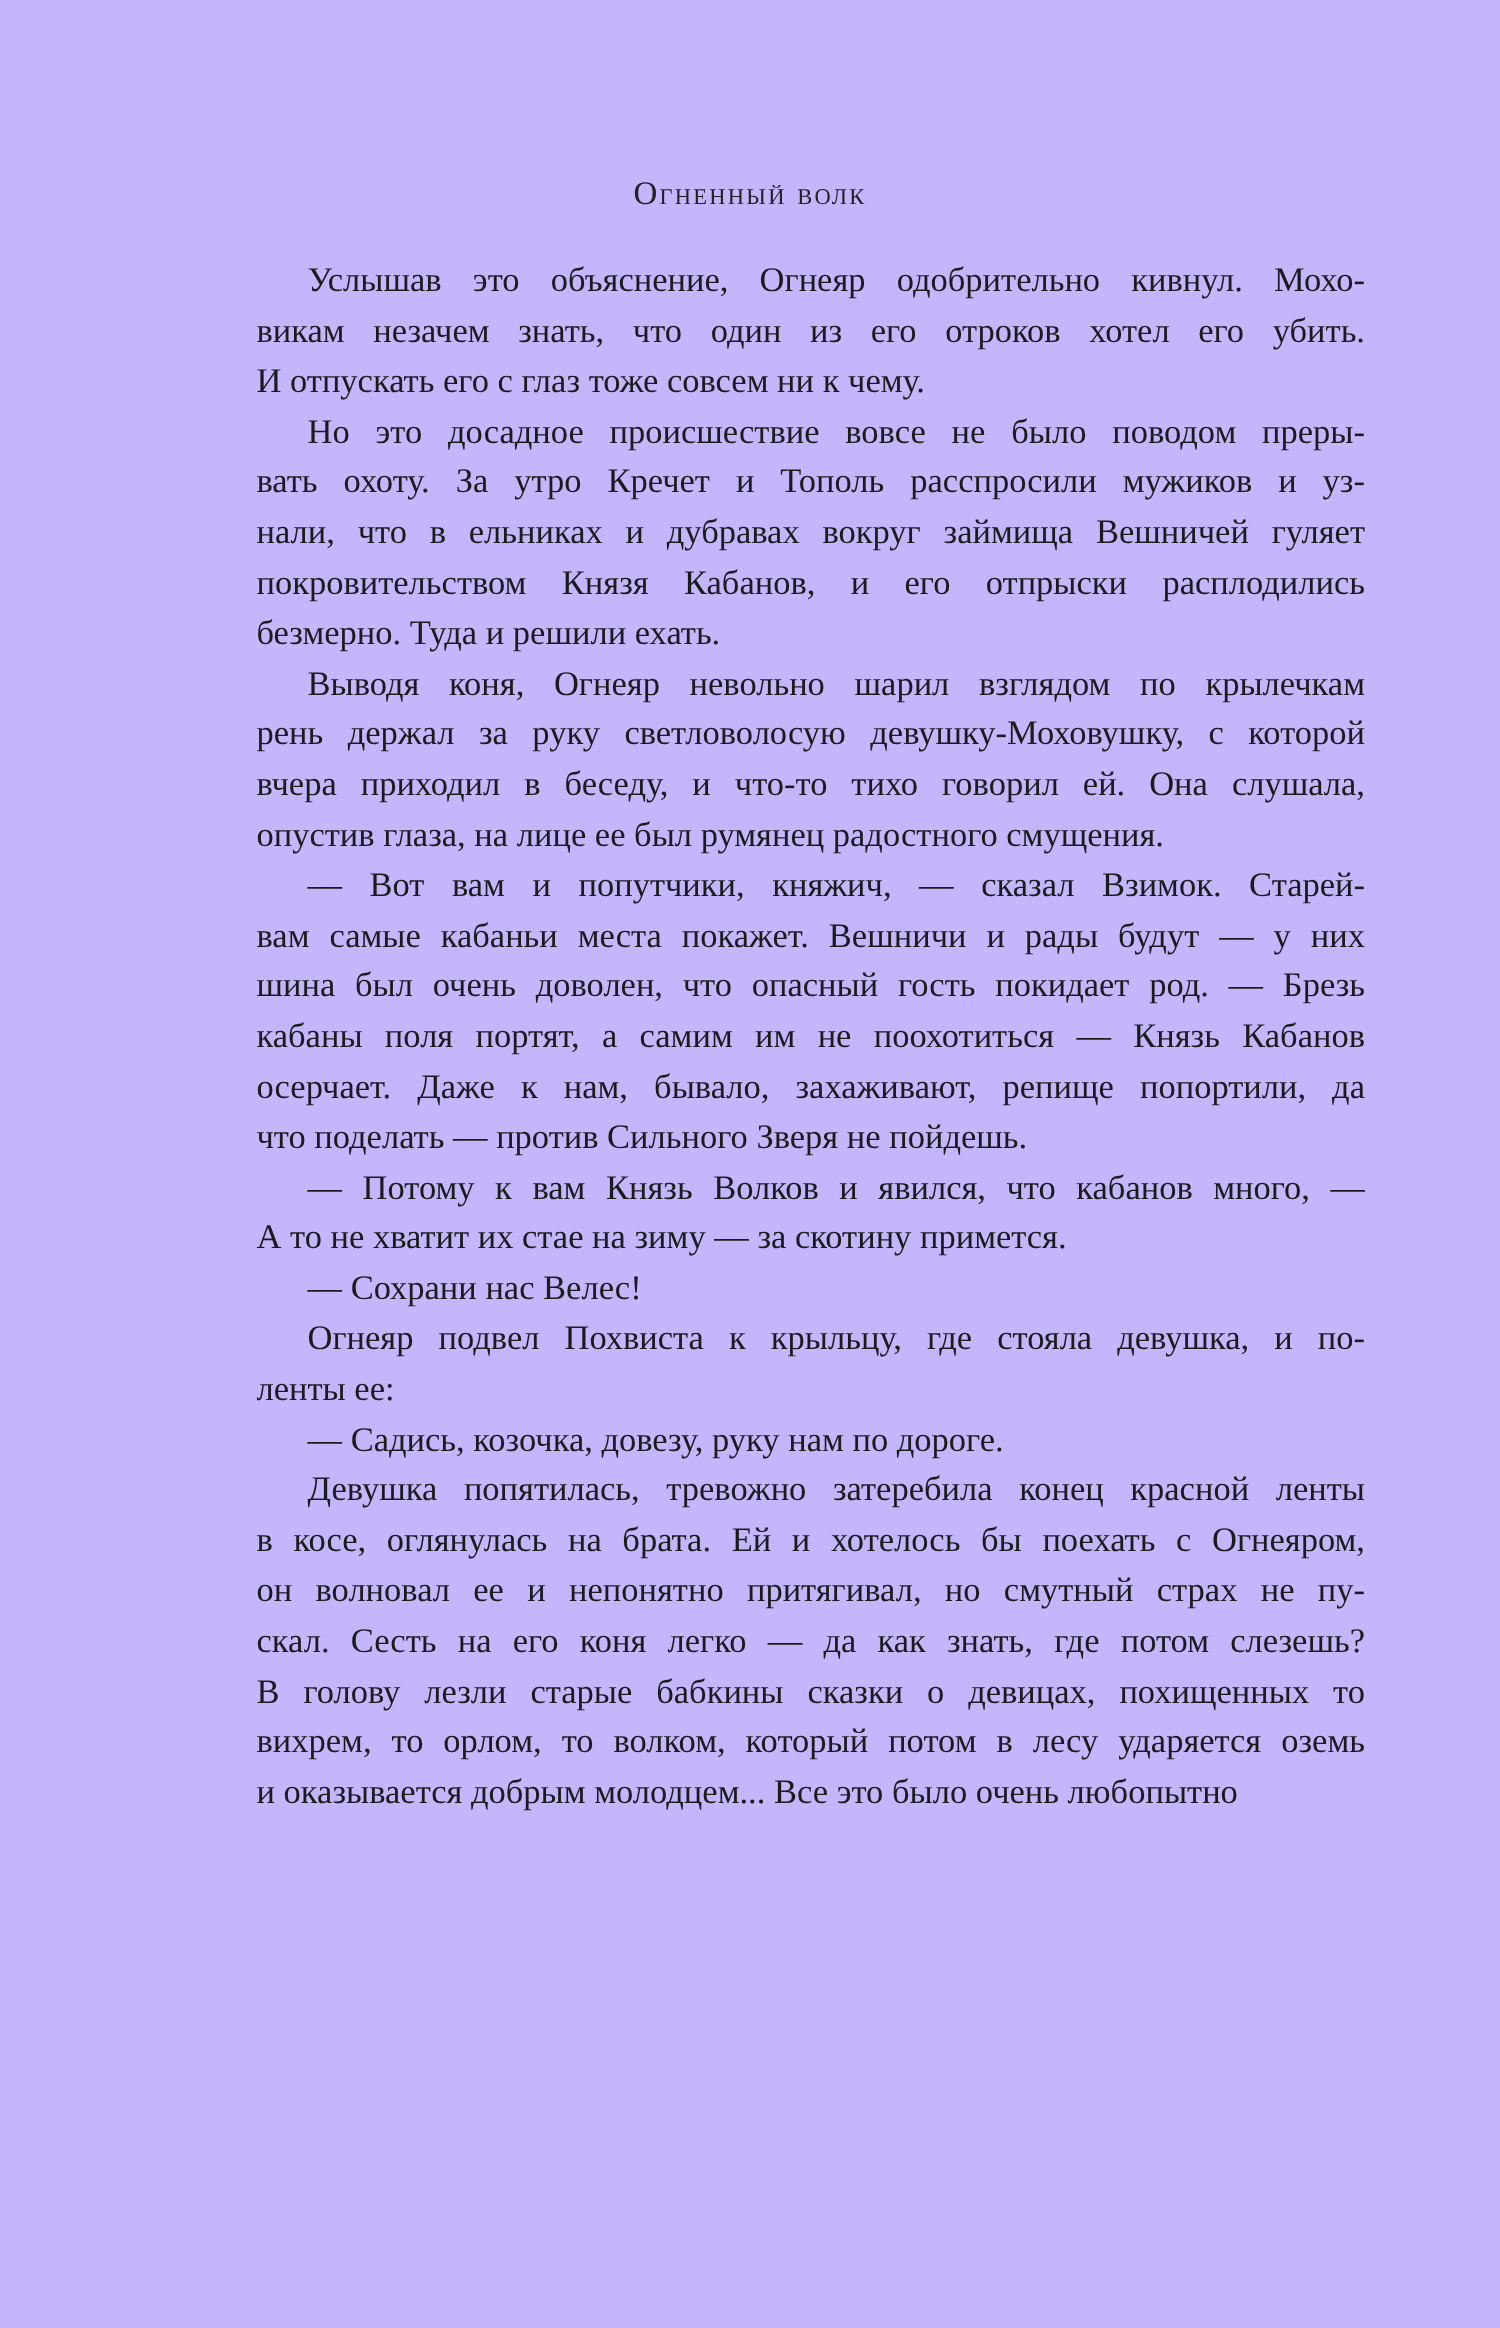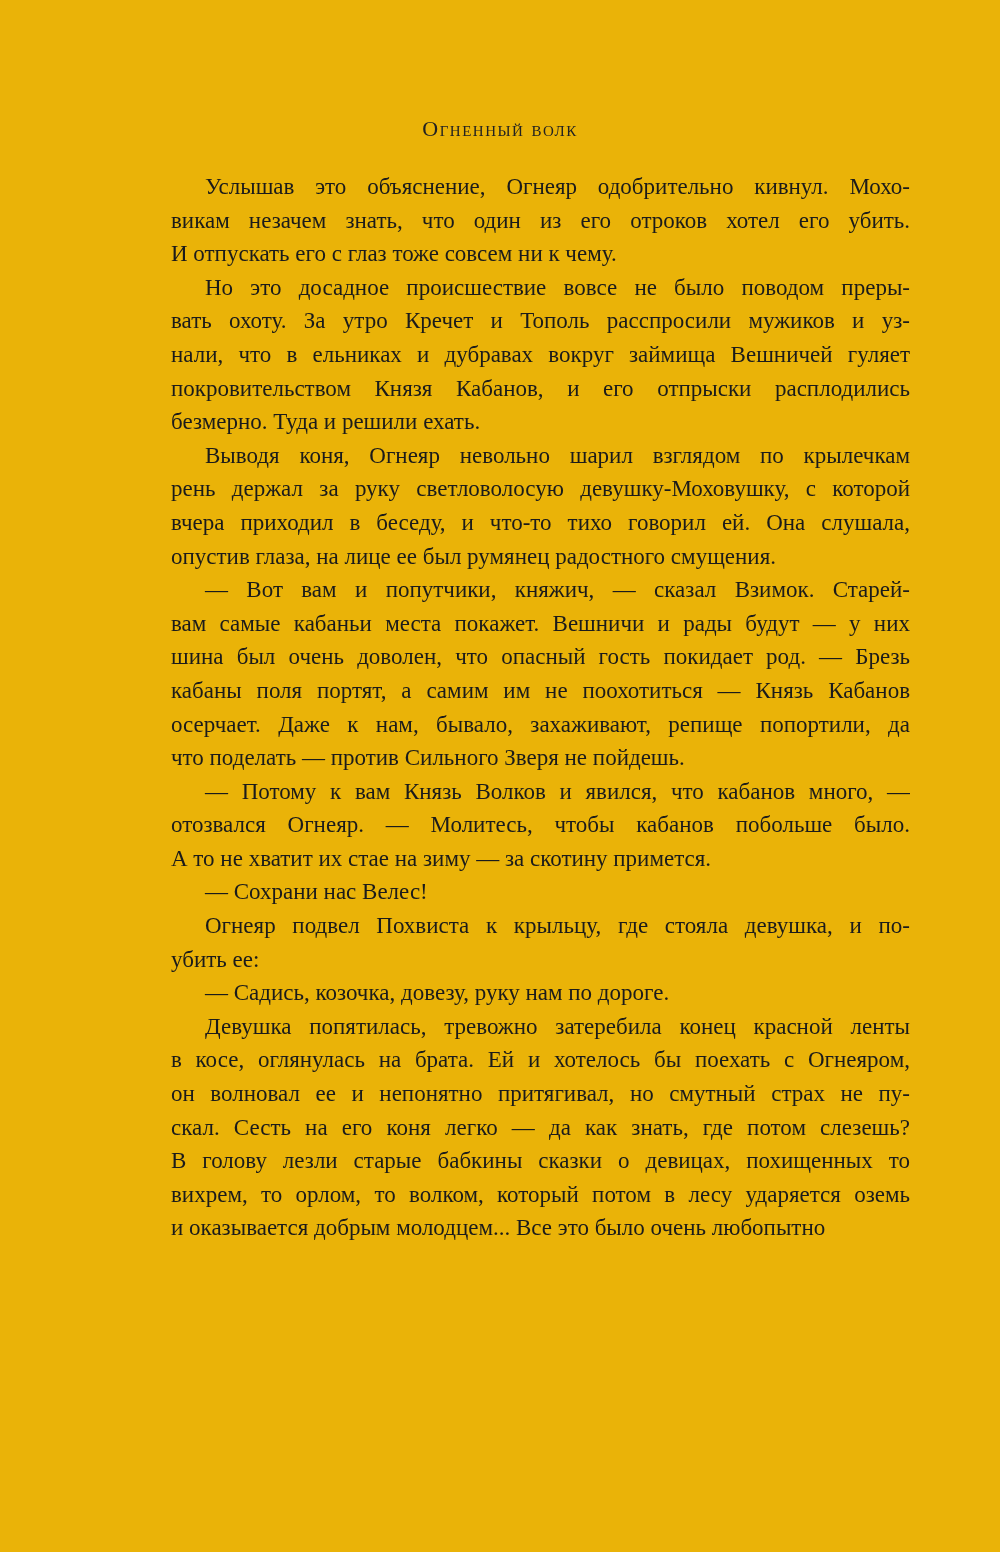--- a/index.html
+++ b/index.html
@@ -5,21 +5,21 @@
   html, body {
     margin: 0;
     padding: 0;
     background: #e9e9e9;
   }
   .page {
     position: relative;
     width: 1000px;
     height: 1552px;
     margin: 0 auto;
-    background: #eab308;
+    background: #c4b5fd;
     font-family: "Liberation Serif", "DejaVu Serif", serif;
     color: #1b1b1b;
     overflow: hidden;
   }
   .running-head {
     position: absolute;
     top: 116px;
     left: 0;
     width: 100%;
     text-align: center;
@@ -90,29 +90,28 @@
       <div class="para">
         <div class="line first">— Вот вам и попутчики, княжич, — сказал Взимок. Старей-</div>
         <div class="line">вам самые кабаньи места покажет. Вешничи и рады будут — у них</div>
         <div class="line">шина был очень доволен, что опасный гость покидает род. — Брезь</div>
         <div class="line">кабаны поля портят, а самим им не поохотиться — Князь Кабанов</div>
         <div class="line">осерчает. Даже к нам, бывало, захаживают, репище попортили, да</div>
         <div class="line last">что поделать — против Сильного Зверя не пойдешь.</div>
       </div>
       <div class="para">
         <div class="line first">— Потому к вам Князь Волков и явился, что кабанов много, —</div>
-        <div class="line">отозвался Огнеяр. — Молитесь, чтобы кабанов побольше было.</div>
         <div class="line last">А то не хватит их стае на зиму — за скотину примется.</div>
       </div>
       <div class="para">
         <div class="line first last">— Сохрани нас Велес!</div>
       </div>
       <div class="para">
         <div class="line first">Огнеяр подвел Похвиста к крыльцу, где стояла девушка, и по-</div>
-        <div class="line last">убить ее:</div>
+        <div class="line last">ленты ее:</div>
       </div>
       <div class="para">
         <div class="line first last">— Садись, козочка, довезу, руку нам по дороге.</div>
       </div>
       <div class="para">
         <div class="line first">Девушка попятилась, тревожно затеребила конец красной ленты</div>
         <div class="line">в косе, оглянулась на брата. Ей и хотелось бы поехать с Огнеяром,</div>
         <div class="line">он волновал ее и непонятно притягивал, но смутный страх не пу-</div>
         <div class="line">скал. Сесть на его коня легко — да как знать, где потом слезешь?</div>
         <div class="line">В голову лезли старые бабкины сказки о девицах, похищенных то</div>

